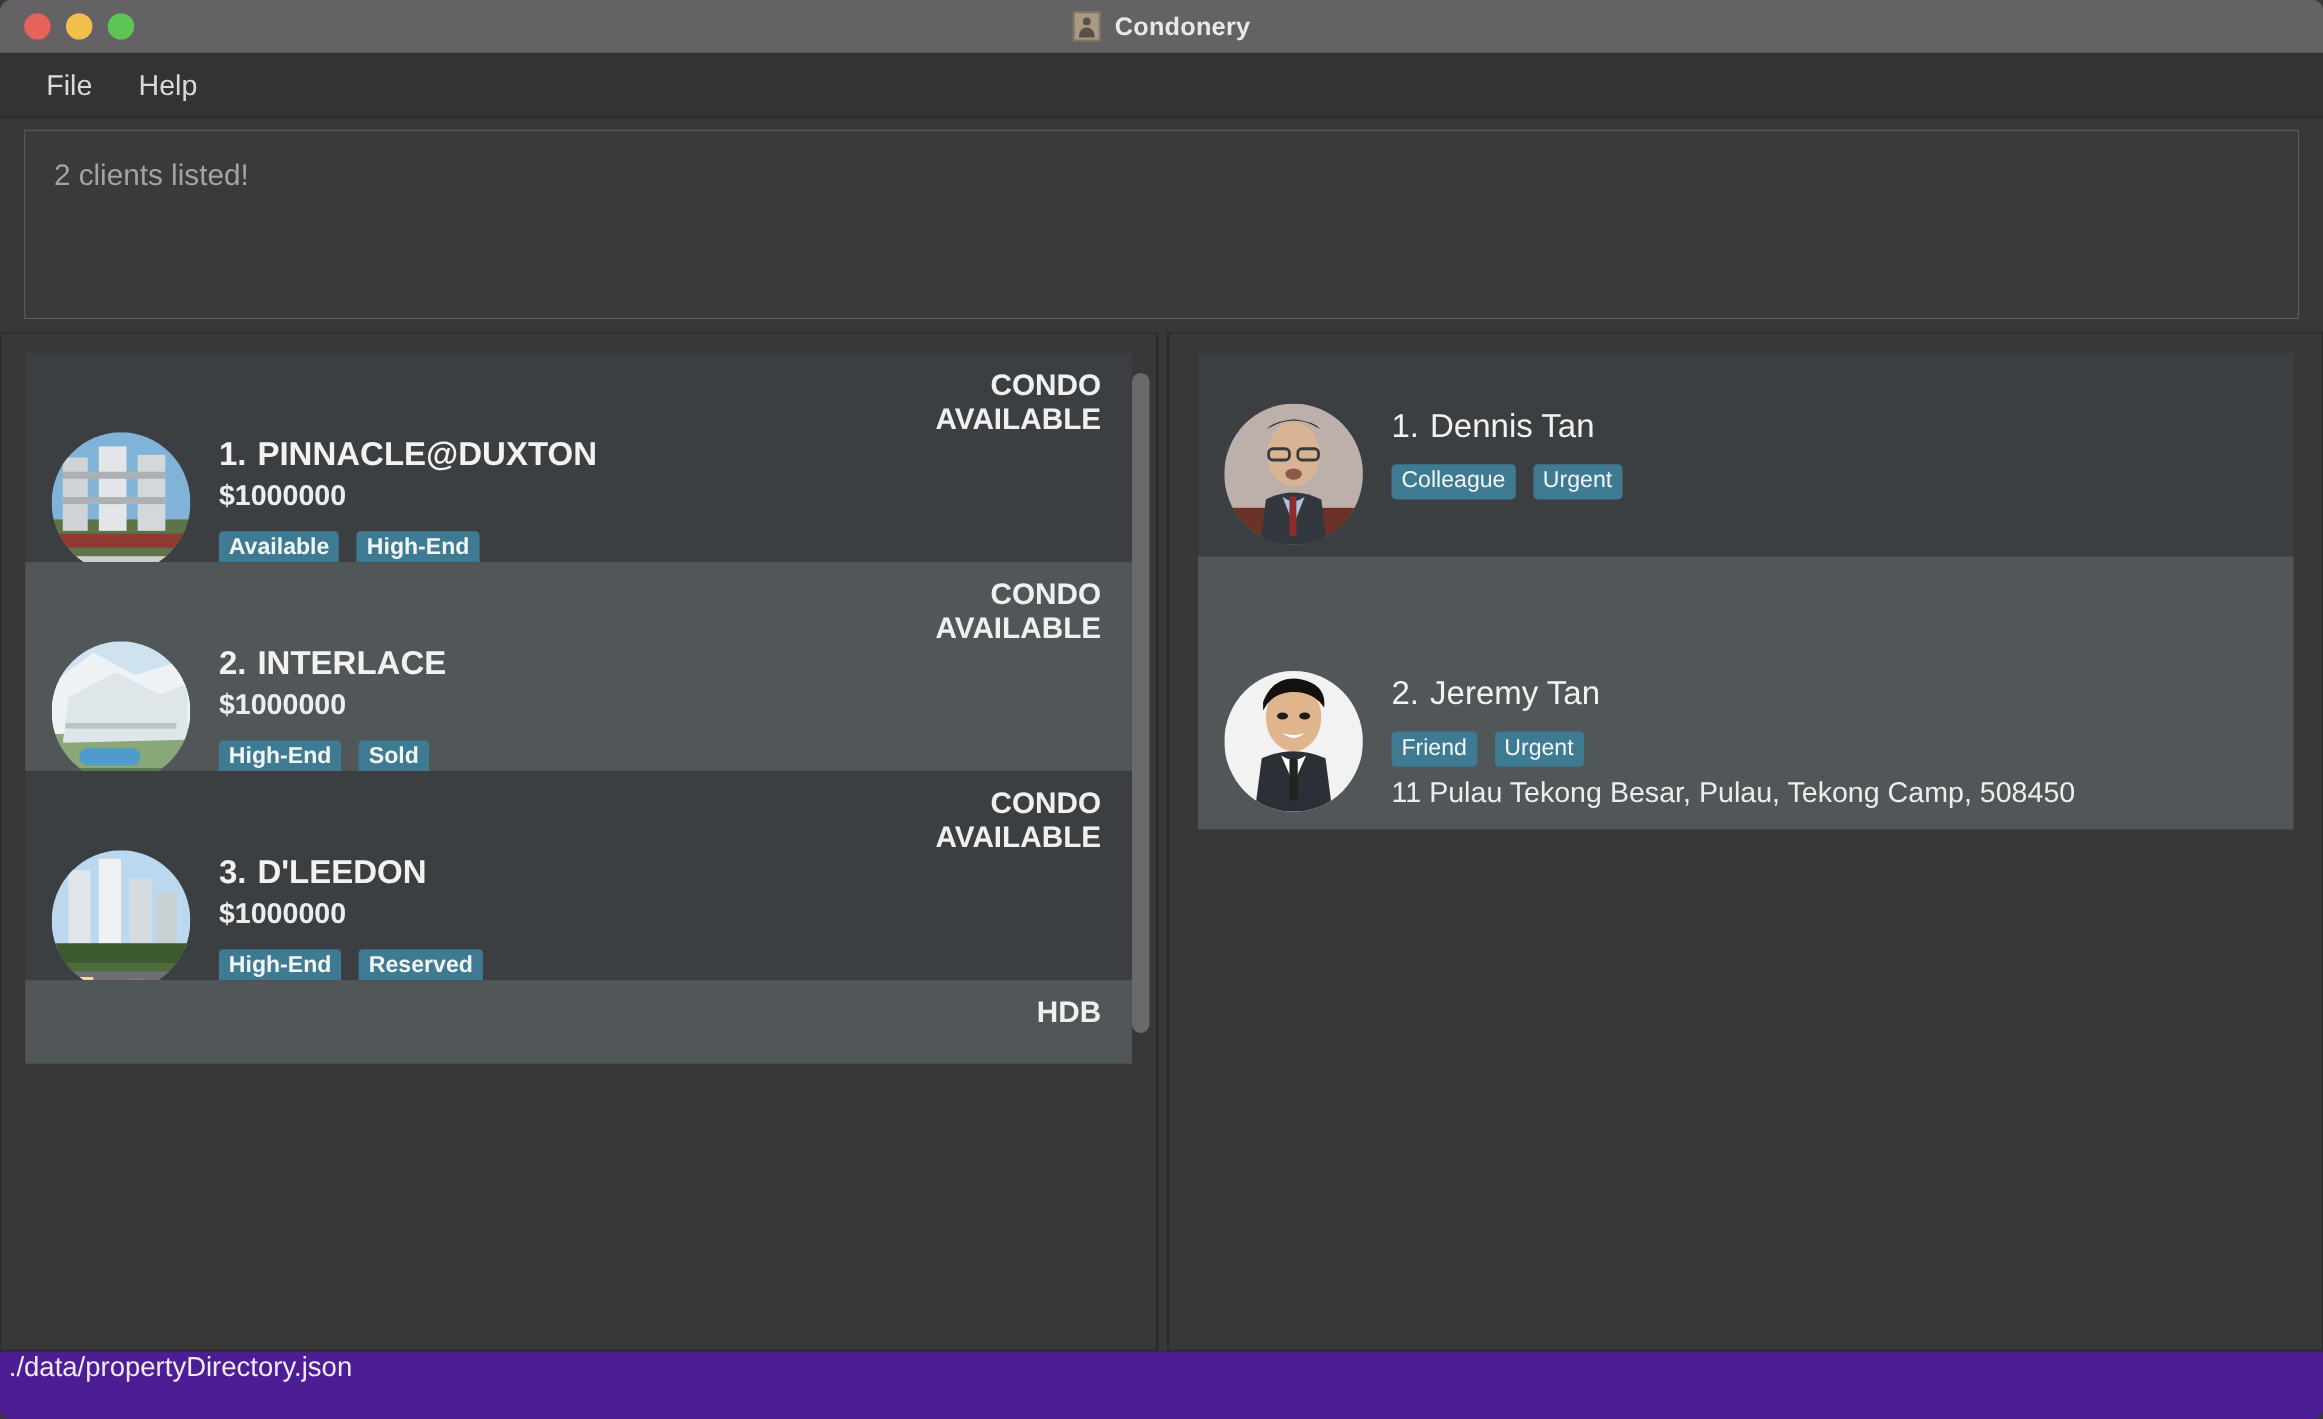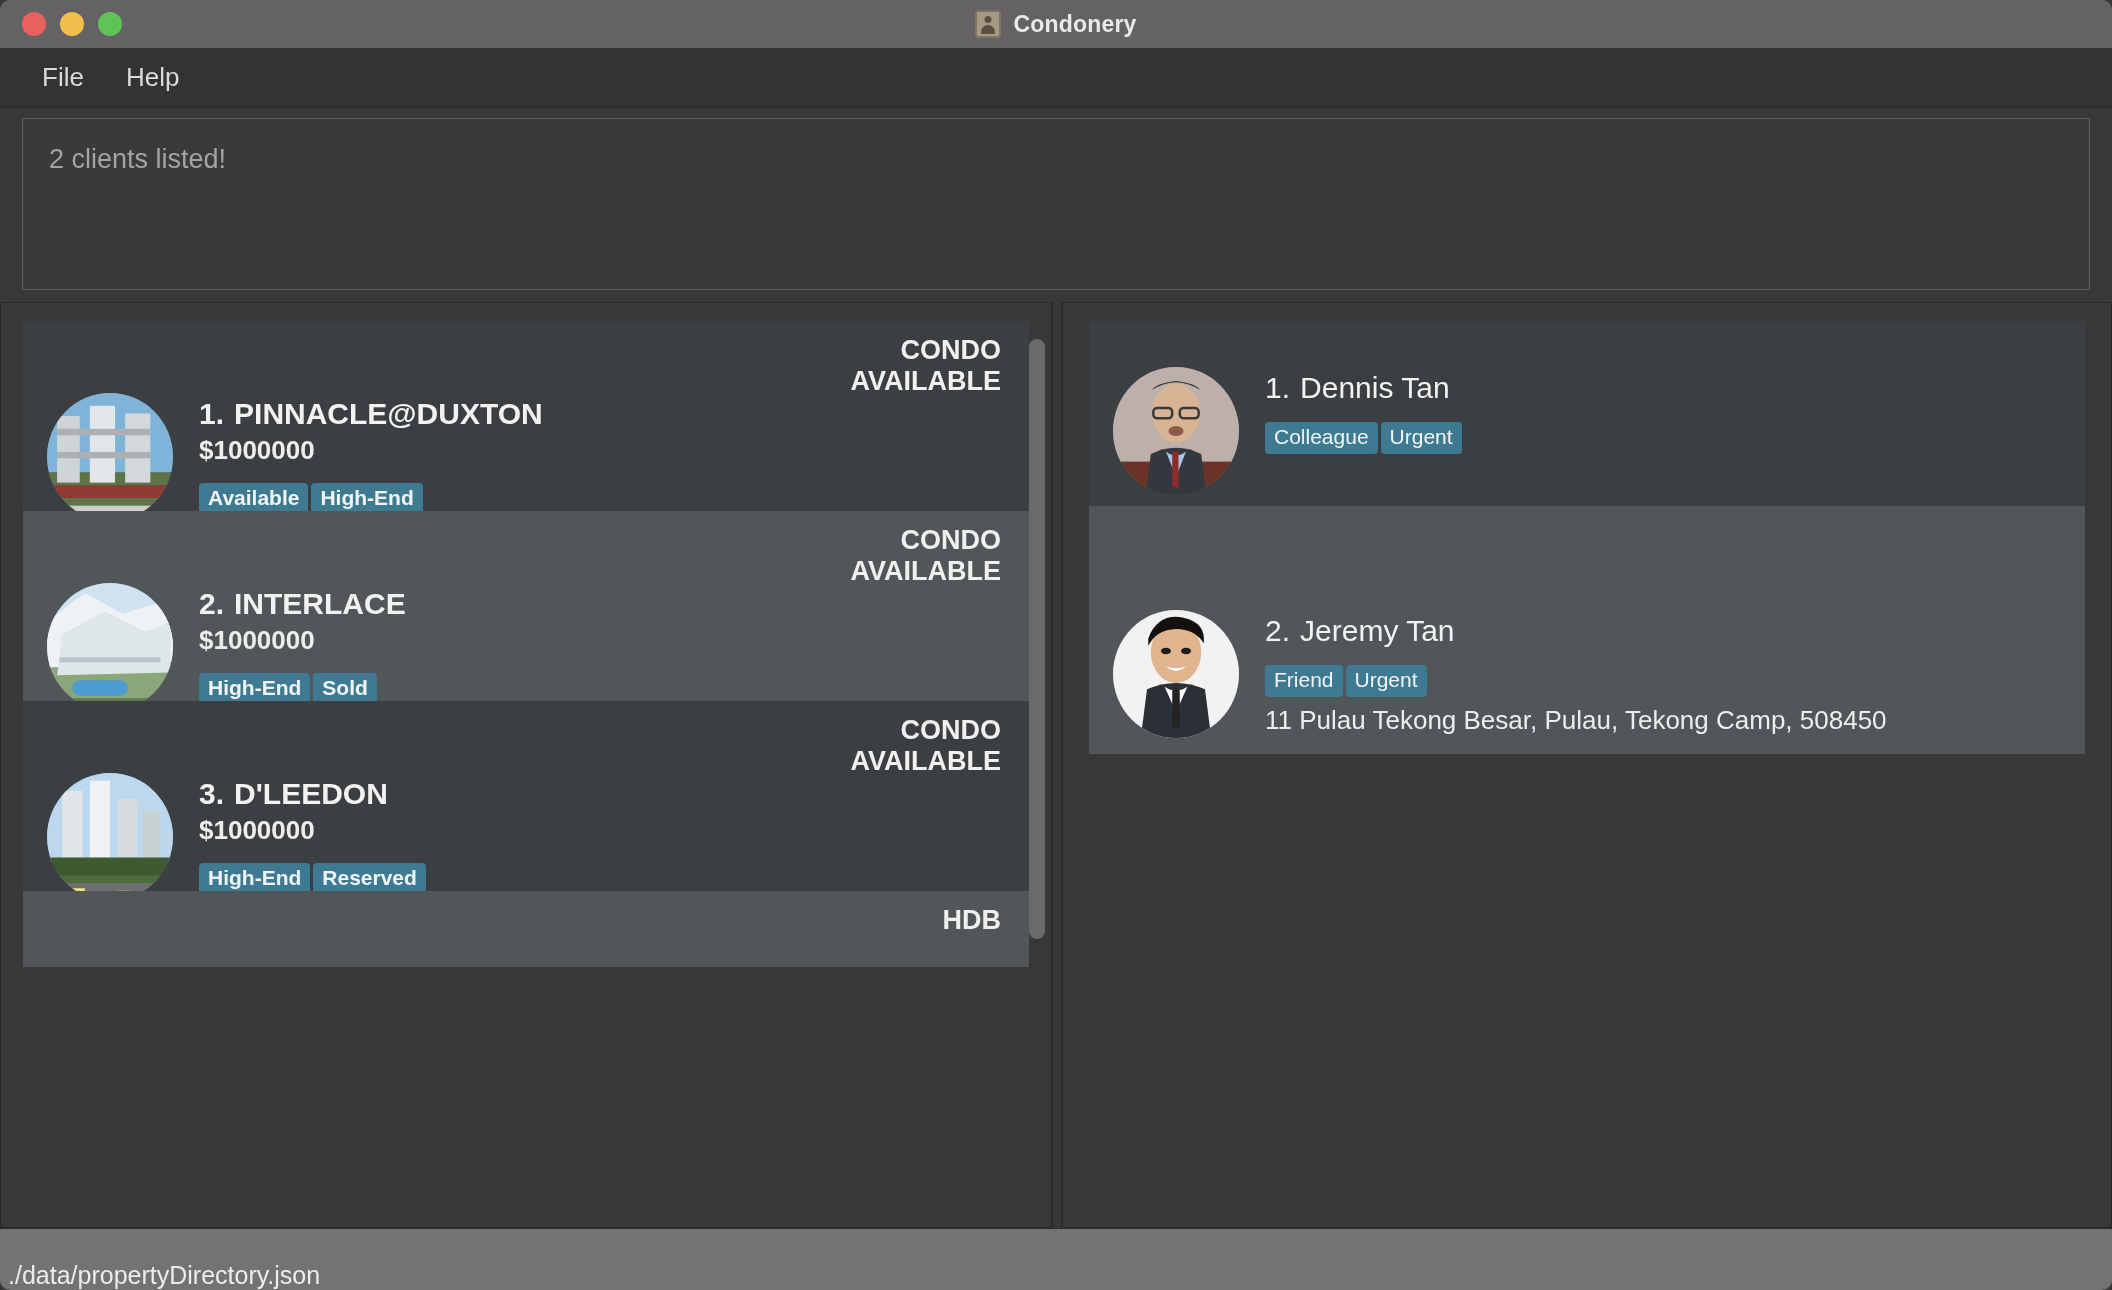--- a/index.html
+++ b/index.html
@@ -239,21 +239,21 @@
     font-size: 30px;
     margin-bottom: 4px;
     white-space: nowrap;
   }
   .card-title .idx { margin-right: 10px; }
   .card-price {
     color: #ededed;
     font-size: 26px;
     margin-bottom: 6px;
   }
-  .tagrow { display: flex; gap: 3px; margin-bottom: 8px; flex-wrap: wrap; margin-top: 17px; }
+  .tagrow { display: flex; gap: 16px; margin-bottom: 8px; flex-wrap: wrap; margin-top: 17px; }
   .tag {
     background: #3e7b92;
     color: #f2f5f6;
     font-size: 21px;
     padding: 3px 9px 4px 9px;
     border-radius: 4px;
     line-height: 1.18;
     white-space: nowrap;
   }
   .card-addr {
@@ -278,23 +278,23 @@
     width: 16px;
     height: 600px;
     background: #6a6a6a;
     border-radius: 8px;
   }
 
   
   .statusbar {
     height: 62px;
     min-height: 62px;
-    background: #737373;
-    display: flex;
-    align-items: flex-end;
+    background: #4c1d95;
+    display: flex;
+    align-items: flex-start;
     padding-left: 8px;
     box-sizing: border-box;
     border-bottom-left-radius: 10px;
     border-bottom-right-radius: 10px;
     border-top: 1px solid #2f2f2f;
   }
   .status-text {
     color: #ececec;
     font-size: 25px;
   }

